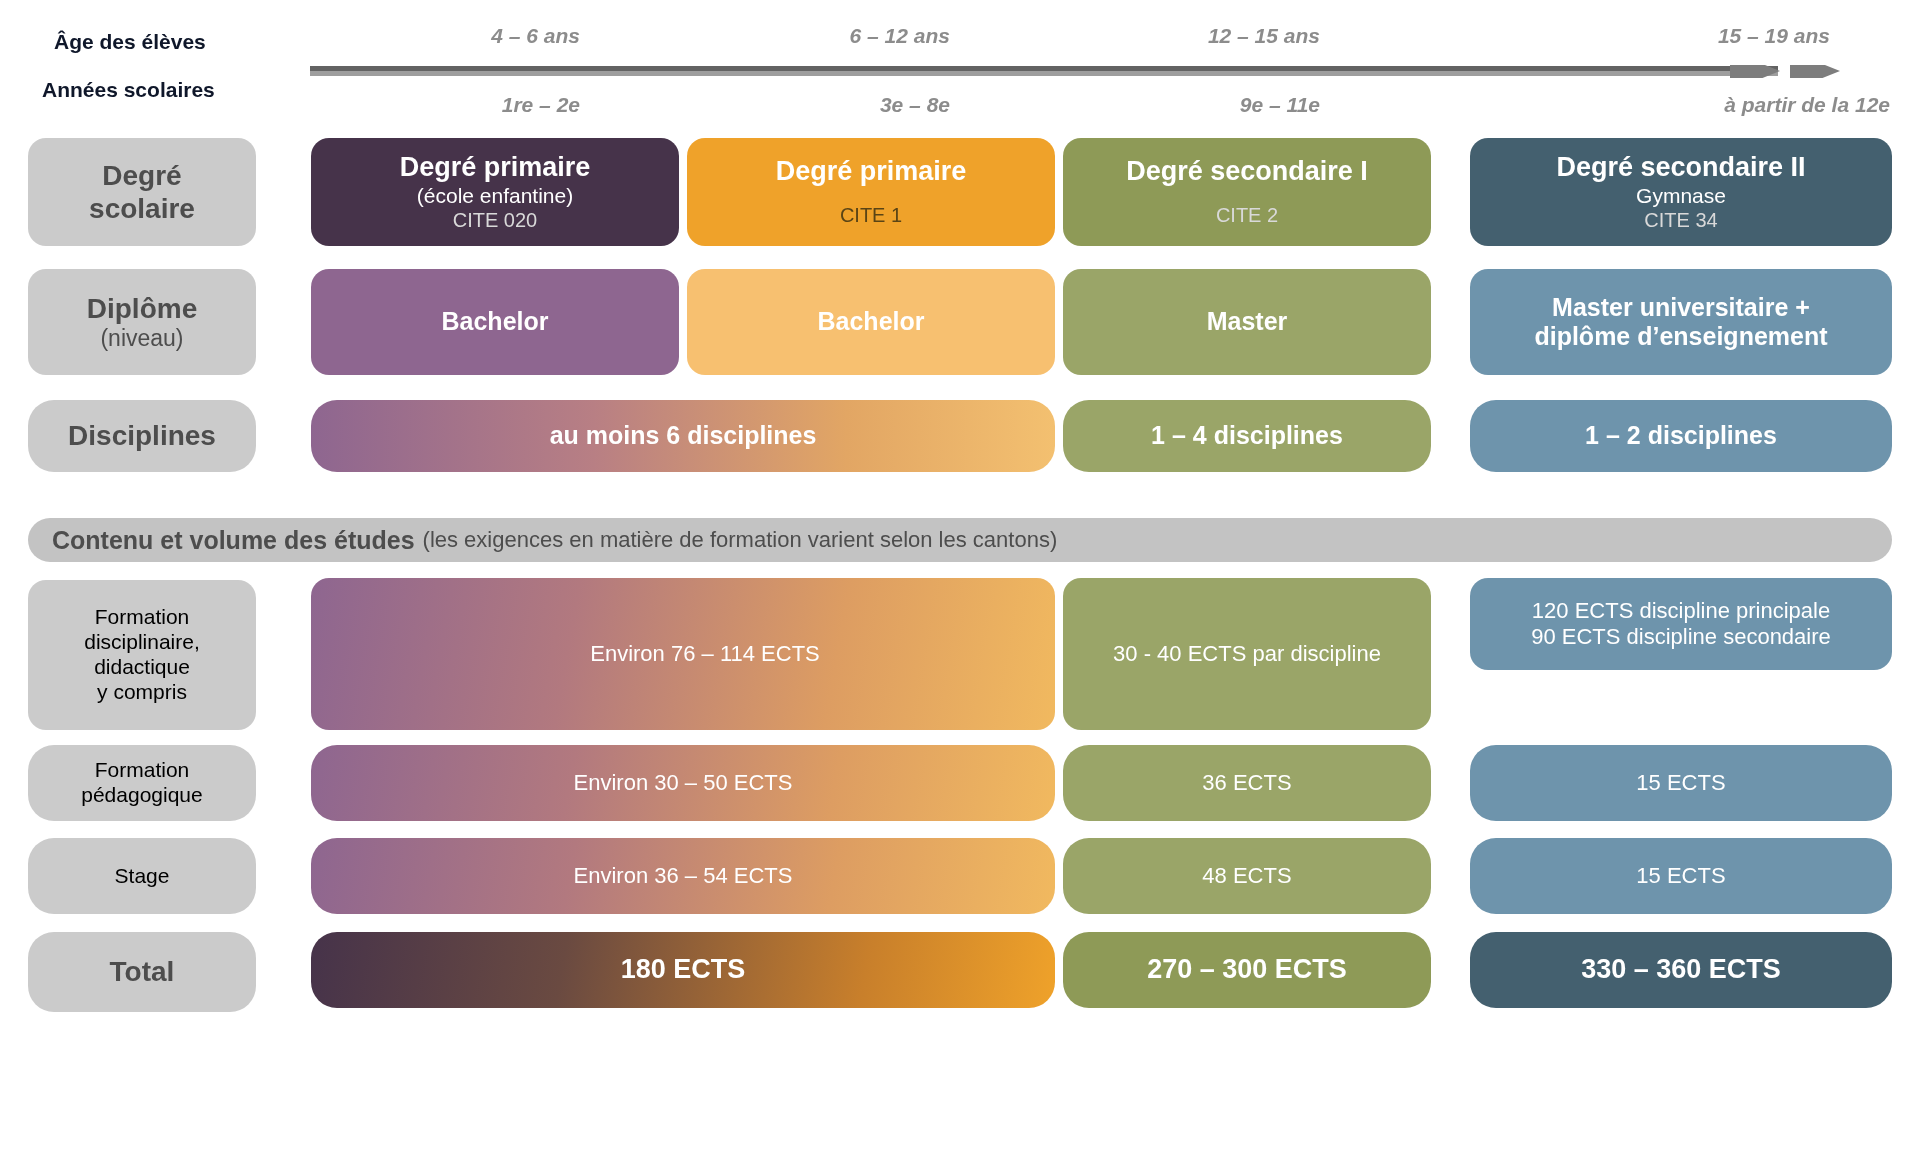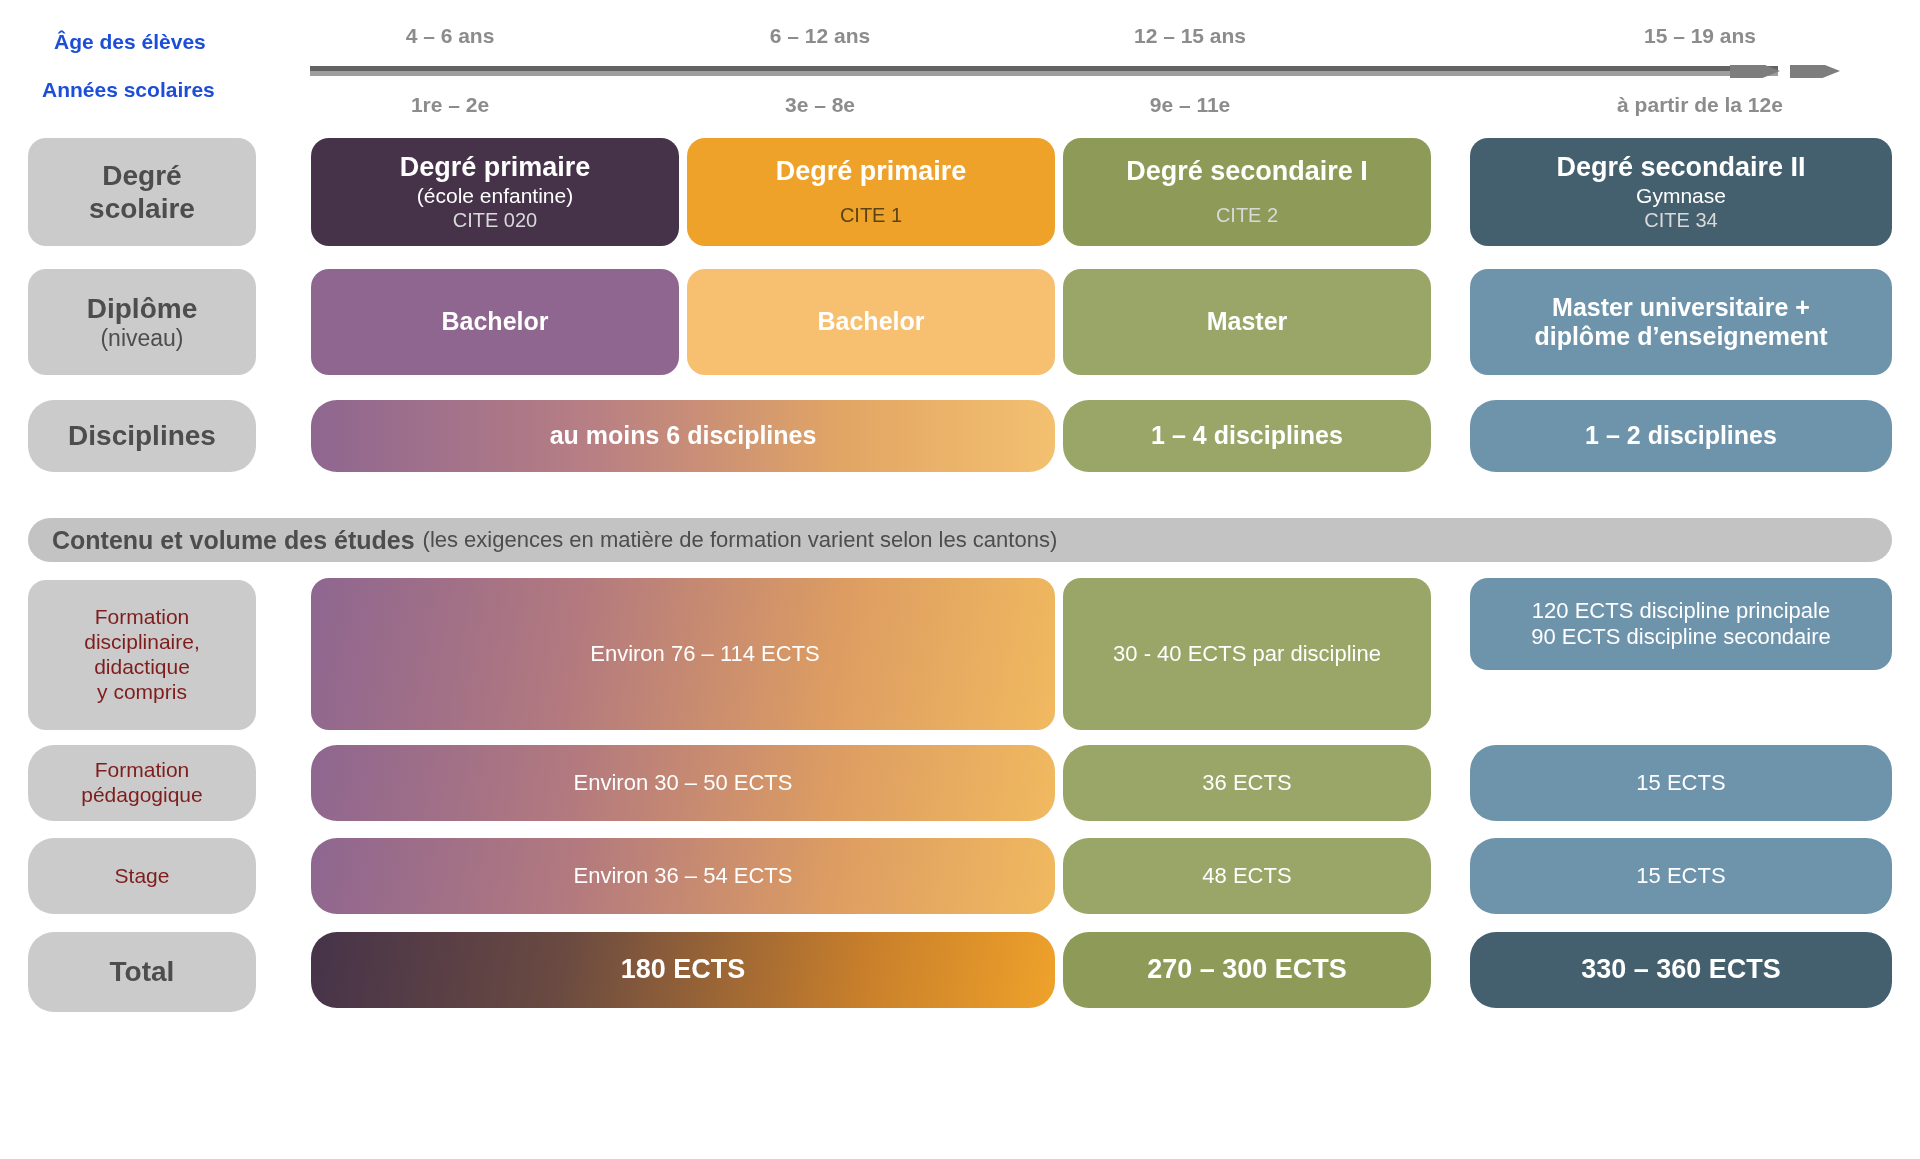--- a/index.html
+++ b/index.html
@@ -38,30 +38,31 @@
   .grey {
     background: #cbcbcb;
     color: #4d4d4d;
   }
 
   
   .axis-label {
     position: absolute;
     font-size: 21px;
     font-weight: 700;
-    color: #1d4ed8;
+    color: #0f172a;
     white-space: nowrap;
   }
   .age-tick, .year-tick {
     position: absolute;
     font-size: 21px;
     font-weight: 700;
     color: #8c8c8c;
-    text-align: center;
+    text-align: right;
     white-space: nowrap;
+    font-style: italic;
   }
 
   #arrow-line {
     position: absolute;
     left: 310px;
     top: 65px;
     width: 1550px;
     height: 13px;
   }
 
@@ -94,21 +95,21 @@
   }
   .t-total {
     font-size: 27px;
     font-weight: 700;
     color: #ffffff;
   }
 
   
   .lbl-strong { font-size: 28px; font-weight: 700; color: #4d4d4d; }
   .lbl-norm   { font-size: 23px; font-weight: 400; color: #4d4d4d; }
-  .lbl-small  { font-size: 21px; font-weight: 400; color: #7f1d1d; }
+  .lbl-small  { font-size: 21px; font-weight: 400; color: #000000; }
 
   
   #banner {
     position: absolute;
     left: 28px;
     top: 518px;
     width: 1864px;
     height: 44px;
     background: #c3c3c3;
     border-radius: 22px;

